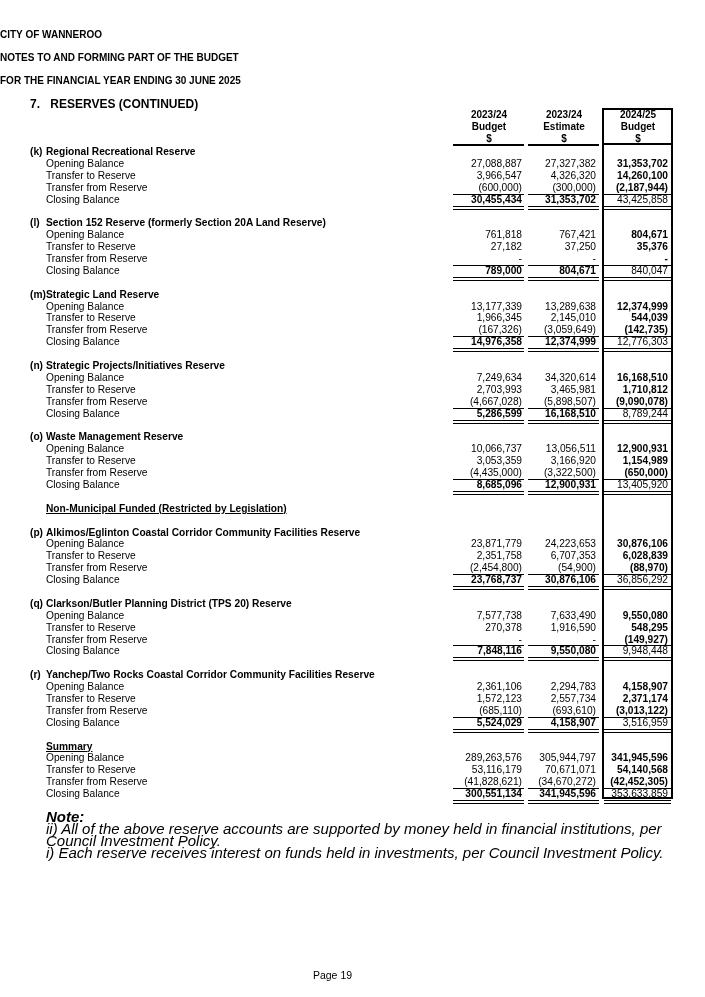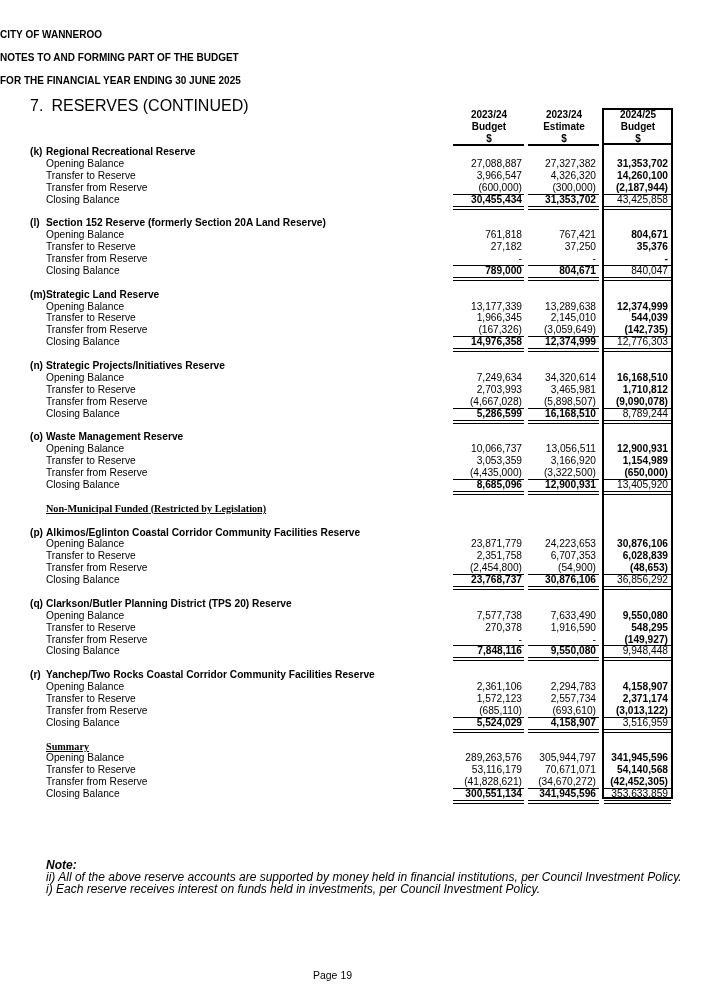--- a/index.html
+++ b/index.html
@@ -1,44 +1,44 @@
 <!DOCTYPE html>
 <html><head>
 <meta charset="utf-8">
 <style>
   html, body { margin:0; padding:0; background:#ffffff; }
   body { width:705px; height:997px; position:relative; font-family:"Liberation Sans", sans-serif; color:#000; font-size:10.2px; overflow:hidden; }
   .hdr { position:absolute; left:0; width:705px; font-weight:bold; font-size:10px; }
   .h1 { top:29px; } .h2 { top:52px; } .h3 { top:75px; }
-  .sect { position:absolute; left:30px; top:97px; font-weight:normal; font-size:16px; }
+  .sect { position:absolute; left:30px; top:97px; font-weight:bold; font-size:12px; }
   .sect .num { display:inline-block; width:17px; }
 
   .colhead { position:absolute; top:109px; width:74px; text-align:center; font-weight:bold; font-size:10px; line-height:12px; }
   .c1h { left:452px; } .c2h { left:527px; } .c3h { left:604px; width:68px; }
 
   .box { position:absolute; left:602px; top:108px; width:67px; height:687px; border:2px solid #000; }
   .boxline { position:absolute; left:602px; top:143px; width:71px; border-top:2px solid #000; }
   .hline { position:absolute; top:144px; height:0; border-top:2px solid #000; width:72px; }
 
   .rows { position:absolute; left:0; top:146px; width:705px; }
   .row { position:relative; height:11.9px; line-height:11.9px; white-space:nowrap; }
   .lbl { position:absolute; left:46px; }
   .tag { position:absolute; left:30px; font-weight:bold; }
   .title { font-weight:bold; }
-  .ul { text-decoration:underline; font-weight:bold;font-family:Liberation Serif, serif; }
+  .ul { text-decoration:underline; font-weight:bold; }
   .v { position:absolute; text-align:right; width:70px; }
   .v1 { left:452px; } .v2 { left:526px; } .v3 { left:598px; font-weight:bold; }
   .closing .v1, .closing .v2 { font-weight:bold; }
   .closing .v3 { font-weight:normal; } 
   .line-top { position:absolute; height:0; border-top:1px solid #000; }
   .dline { position:absolute; height:2px; border-top:1px solid #000; border-bottom:1px solid #000; }
   .lt1 { left:453px; width:71px; } .lt2 { left:528px; width:71px; } .lt3 { left:604px; width:67px; }
   .gap { height:11.9px; }
 
-  .note { position:absolute; left:46px; top:811px; font-style:italic; font-size:12px; line-height:12px;margin-top:48px; }
+  .note { position:absolute; left:46px; top:811px; font-style:italic; font-size:15px; line-height:12px; }
   .note .nt { font-weight:bold; }
   .page { position:absolute; left:0; width:665px; top:969px; text-align:center; font-size:10.5px; }
 </style>
 </head>
 <body>
 
 <div class="hdr h1">CITY OF WANNEROO</div>
 <div class="hdr h2">NOTES TO AND FORMING PART OF THE BUDGET</div>
 <div class="hdr h3">FOR THE FINANCIAL YEAR ENDING 30 JUNE 2025</div>
 
@@ -261,21 +261,21 @@
     <div class="row">
       <span class="lbl">Transfer to Reserve</span>
       <span class="v v1">2,351,758</span>
       <span class="v v2">6,707,353</span>
       <span class="v v3">6,028,839</span>
     </div>
     <div class="row">
       <span class="lbl">Transfer from Reserve</span>
       <span class="v v1">(2,454,800)</span>
       <span class="v v2">(54,900)</span>
-      <span class="v v3">(48,653)</span>
+      <span class="v v3">(88,970)</span>
     </div>
     <div class="row closing">
       <span class="lbl">Closing Balance</span>
       <span class="v v1">23,768,737</span>
       <span class="v v2">30,876,106</span>
       <span class="v v3">36,856,292</span>
       <div class="line-top lt1" style="top: 0px;"></div>
       <div class="dline lt1" style="top: 12px;"></div>
       <div class="line-top lt2" style="top: 0px;"></div>
       <div class="dline lt2" style="top: 12px;"></div>

